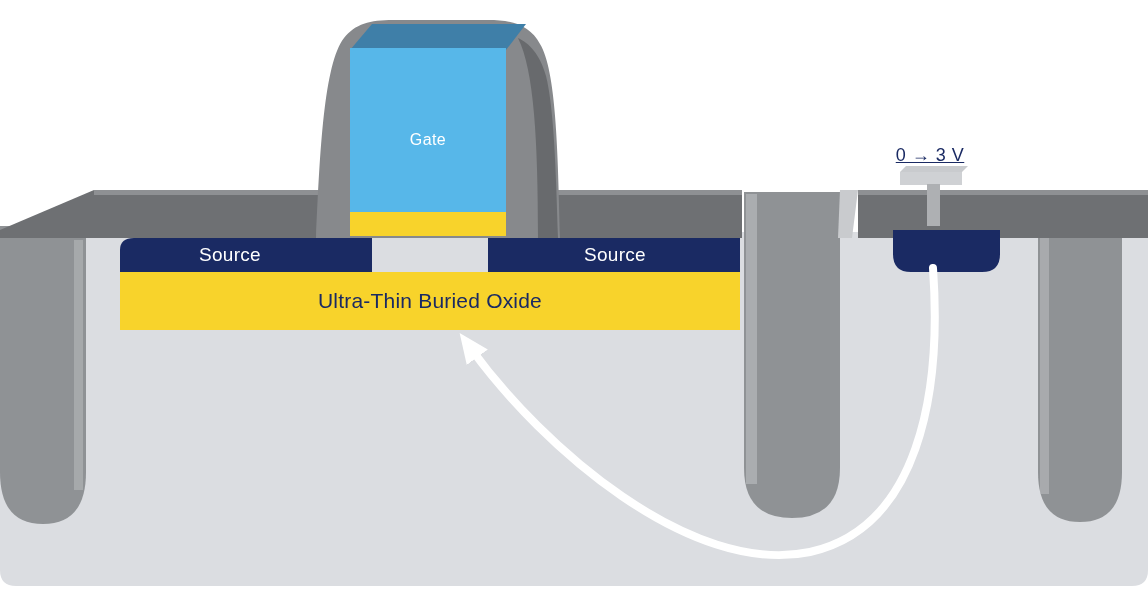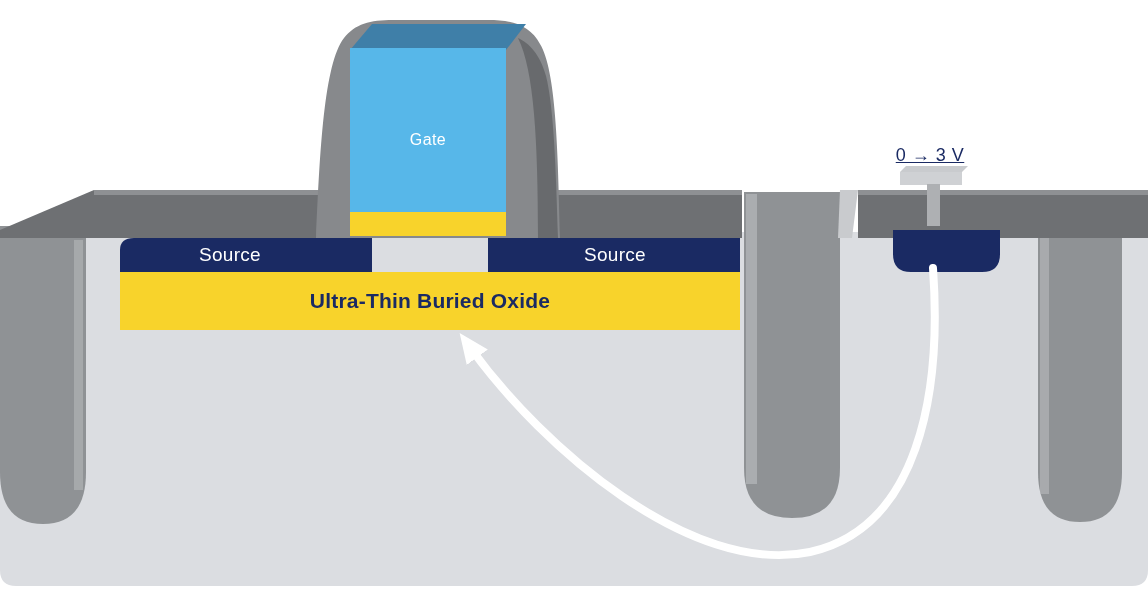--- a/index.html
+++ b/index.html
@@ -30,21 +30,21 @@
   .stroke-arrow{stroke:var(--arrow-white,#ffffff);fill:none;stroke-linecap:round;}
 
   .lbl{
     position:absolute;
     text-align:center;
     user-select:none;
     white-space:nowrap;
   }
   .lbl-white{color:#ffffff;font-size:19px;letter-spacing:.3px;}
   .lbl-gate{color:#ffffff;font-size:16px;letter-spacing:.4px;}
-  .lbl-navy-bold{color:var(--navy,#1a2a63);font-weight:bold;font-size:21px;letter-spacing:.2px;}
+  .lbl-navy-bold{color:var(--navy,#1a2a63);font-weight:normal;font-size:21px;letter-spacing:.2px;}
   .lbl-voltage{color:var(--navy,#1a2a63);font-size:18px;letter-spacing:.5px;text-decoration:underline;}
 </style>
 </head>
 <body>
 
 <div id="stage">
 
   <svg width="1148" height="604" viewBox="0 0 1148 604" aria-hidden="true">
     <defs>
       <marker id="arrowhead" markerUnits="userSpaceOnUse" markerWidth="30" markerHeight="26" refX="9" refY="13" orient="auto">

